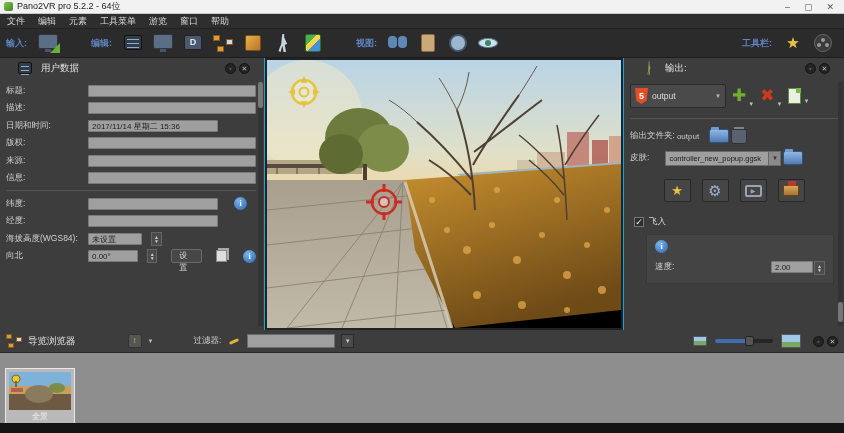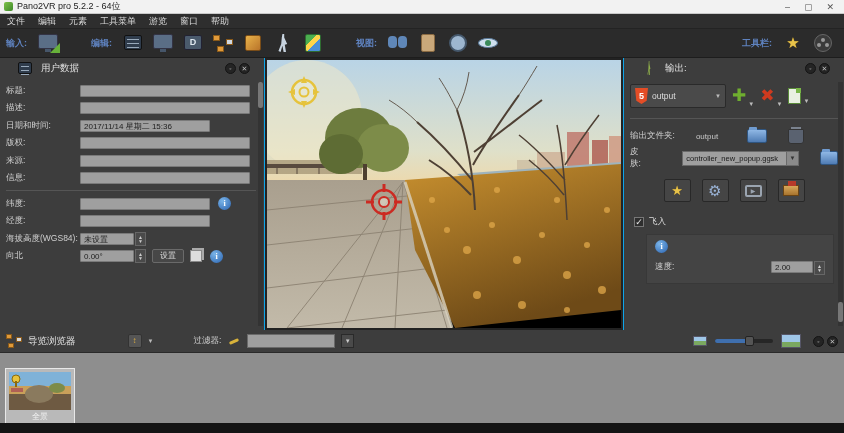--- a/index.html
+++ b/index.html
@@ -72,21 +72,21 @@
   .round-btns { margin-left:auto; display:flex; gap:3px; }
   .rbtn { width:11px; height:11px; border-radius:50%; background:#242424; border:1px solid #141414;
           color:#bbb; font-size:7px; line-height:9px; text-align:center; }
 
   #left-panel  { left:0;   top:58px; width:264px; height:272px; }
   #right-panel { left:624px; top:58px; width:220px; height:272px; }
   #viewer      { left:265px; top:58px; width:358px; height:272px; background:#222; padding:2px; }
 
   
   #ud-body { padding:4px 8px 0 6px; }
-  .ud-row { display:flex; align-items:center; height:17.5px; }
+  .ud-row { display:flex; align-items:center; height:17.5px;gap:8px; }
   .ud-label { width:74px; font-size:8.5px; color:#cfcfcf; flex:0 0 auto; }
   .field { height:12px; background:#9f9f9f; border:1px solid #7a7a7a; border-radius:1px;
            font-size:8px; color:#1d1d1d; line-height:11px; padding:0 3px; overflow:hidden; white-space:nowrap;}
   .f-full { width:170px; } .f-med { width:130px; } .f-small { width:54px; }
   .ud-sep { height:1px; background:#202020; border-bottom:1px solid #555; margin:3px 0 4px 0; }
   .spinner { width:11px; height:14px; background:#4a4a4a; border:1px solid #666; margin-left:1px;
              display:flex; flex-direction:column; align-items:center; justify-content:center; }
   .spinner span { font-size:5px; color:#ccc; line-height:4px; }
   .info-ic { width:13px; height:13px; border-radius:50%;
              background:radial-gradient(circle at 35% 30%,#7ab4e8,#2a63b0);
@@ -107,31 +107,31 @@
                  clip-path:polygon(0 0,100% 0,90% 80%,50% 100%,10% 80%);
                  color:#fff; font-size:9px; font-weight:bold; text-align:center; line-height:16px; }
   #fmt-select .val { font-size:8.5px; color:#ddd; flex:1; }
   .dd-arrow { font-size:6px; color:#bbb; }
   .big-glyph { font-size:17px; font-weight:bold; line-height:22px; }
   .plus { color:#6fae2f; } .xmark { color:#cf3a1f; }
   .doc-ic { width:13px; height:16px; background:#e9f0e2; border:1px solid #5a8a3a; position:relative; }
   .doc-ic:before { content:""; position:absolute; right:-1px; top:-1px; width:5px; height:5px; background:#7ab648; }
   .glyph-wrap { display:flex; align-items:flex-end; gap:2px; }
   .out-sep { height:1px; background:#202020; border-bottom:1px solid #555; margin:2px 6px 6px 6px; }
-  .out-row { display:flex; align-items:center; padding:0 6px; height:22px; gap:21px; }
+  .out-row { display:flex; align-items:center; padding:0 6px; height:22px; gap:2px; }
   .out-label { font-size:8.5px; color:#cfcfcf; }
   .out-value { font-size:8px; color:#c9c9c9; }
   .folder-btn { width:20px; height:14px; background:linear-gradient(180deg,#8fb7e4,#4f7cb4);
                 border:1px solid #2f5580; border-radius:2px; position:relative; }
   .folder-btn:before { content:""; position:absolute; top:-3px; left:1px; width:8px; height:3px;
                 background:#6f9bd0; border-radius:1px 1px 0 0; }
   .trash-btn { width:16px; height:15px; background:#5a6270; border:1px solid #333;
                border-radius:1px 1px 3px 3px; position:relative; }
   .trash-btn:before { content:""; position:absolute; top:-3px; left:2px; right:2px; height:2px; background:#7a828e; }
-  #skin-select { width:130px; height:15px; background:#9f9f9f; border:1px solid #6a6a6a;
+  #skin-select { width:116px; height:15px; background:#9f9f9f; border:1px solid #6a6a6a;
                  display:flex; align-items:center; }
   #skin-select .sv { flex:1; font-size:7.5px; color:#1a1a1a; padding:0 3px; overflow:hidden; white-space:nowrap; }
   #skin-select .sa { width:12px; height:13px; background:#8a8a8a; border-left:1px solid #6a6a6a;
                      font-size:6px; color:#333; text-align:center; line-height:13px; }
   #out-btn-row { display:flex; justify-content:center; gap:11px; padding:10px 0 8px 0; }
   .sq-btn { width:27px; height:23px; background:#454545; border:1px solid #282828; border-radius:2px;
             position:relative; display:flex; align-items:center; justify-content:center; }
   .gear-glyph { font-size:15px; color:#9ab3d6; line-height:20px; }
   .mon-ic { width:17px; height:12px; border:2px solid #9aa4b0; border-radius:2px; position:relative;}
   .mon-ic:before { content:"▶"; position:absolute; inset:0; color:#9aa4b0; font-size:6px; text-align:center; line-height:8px;}

